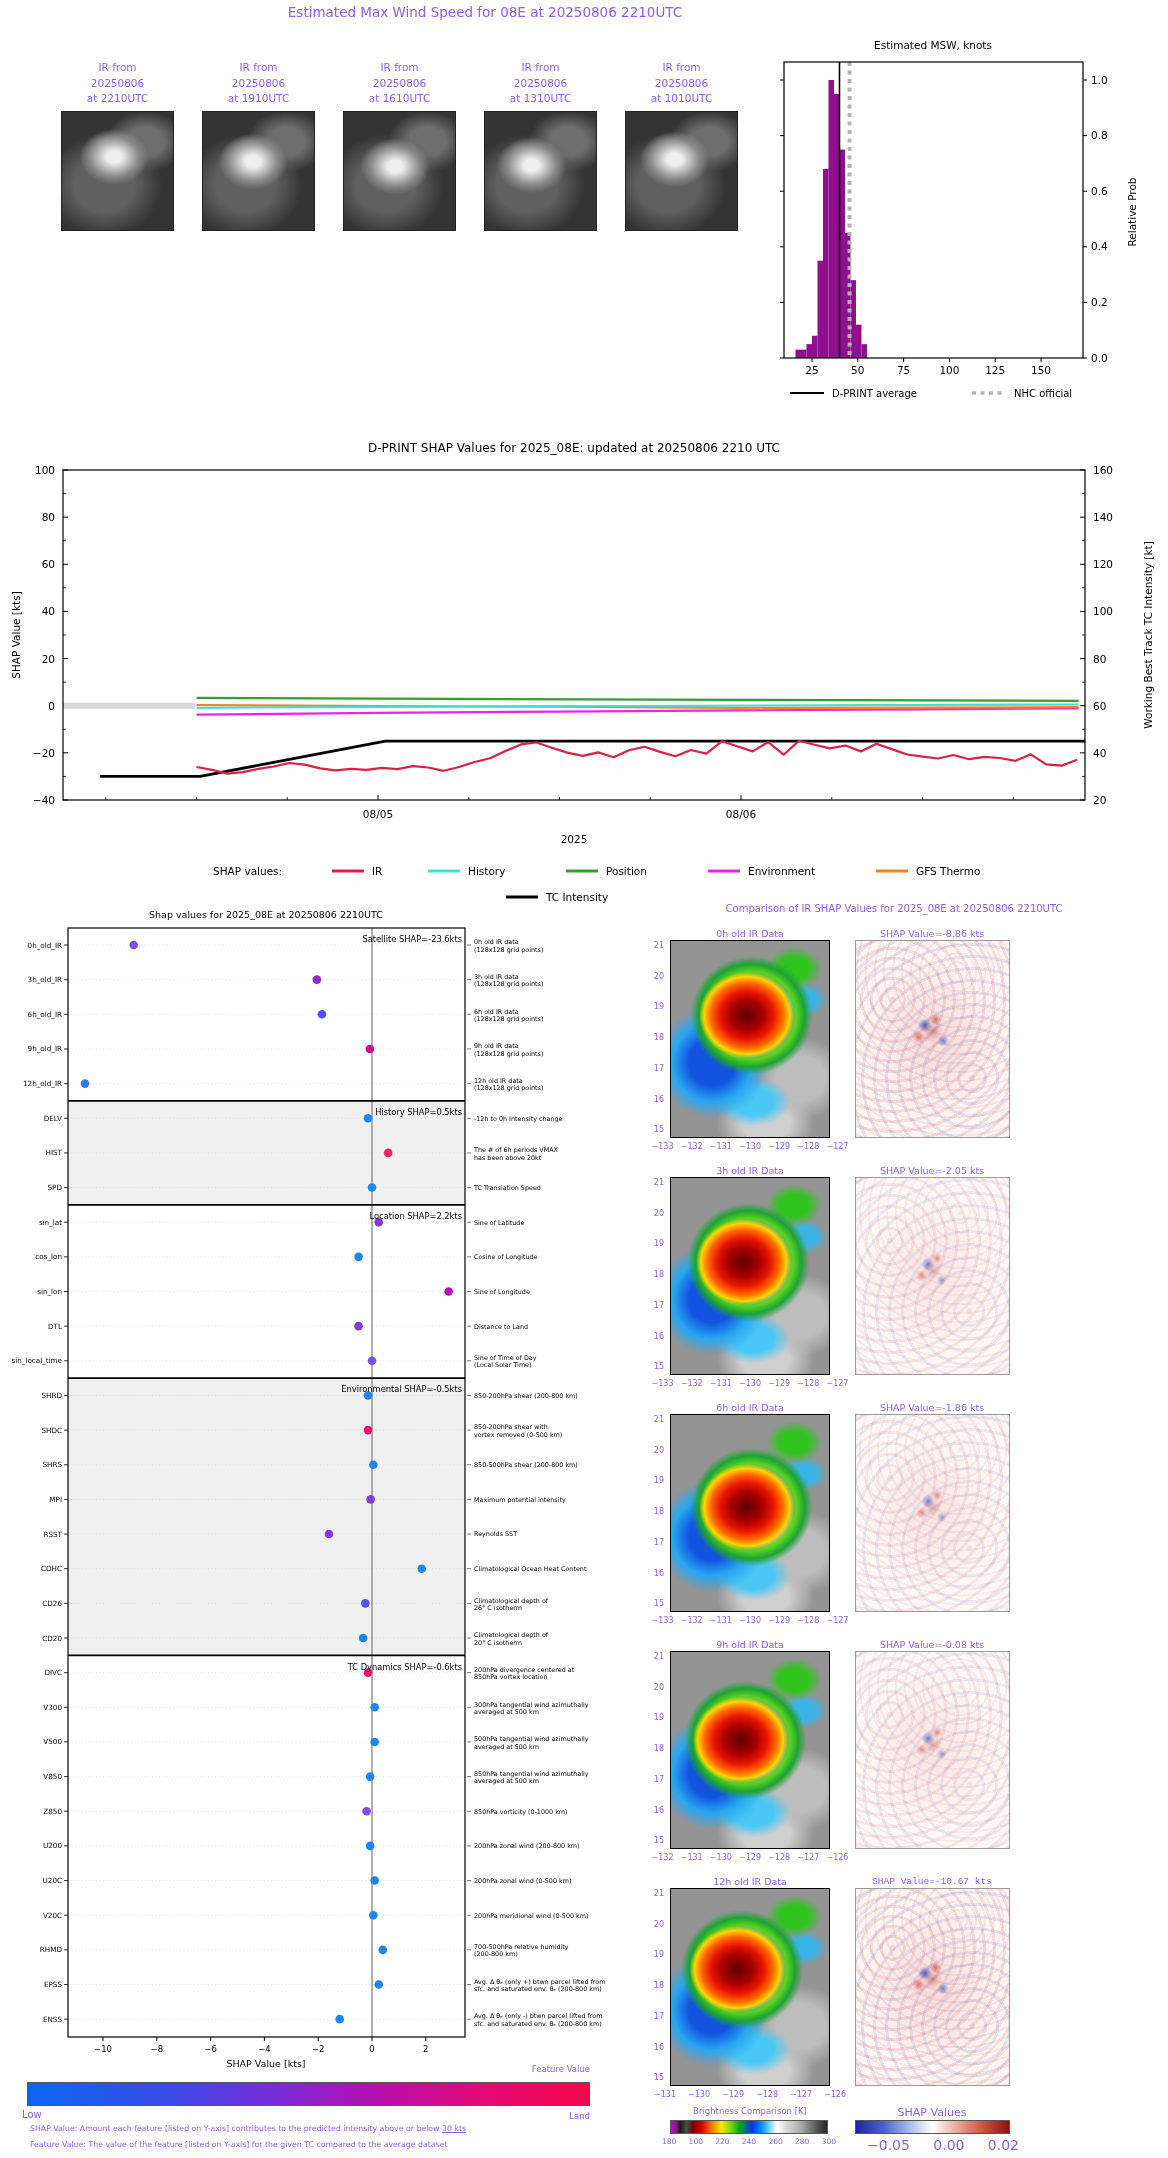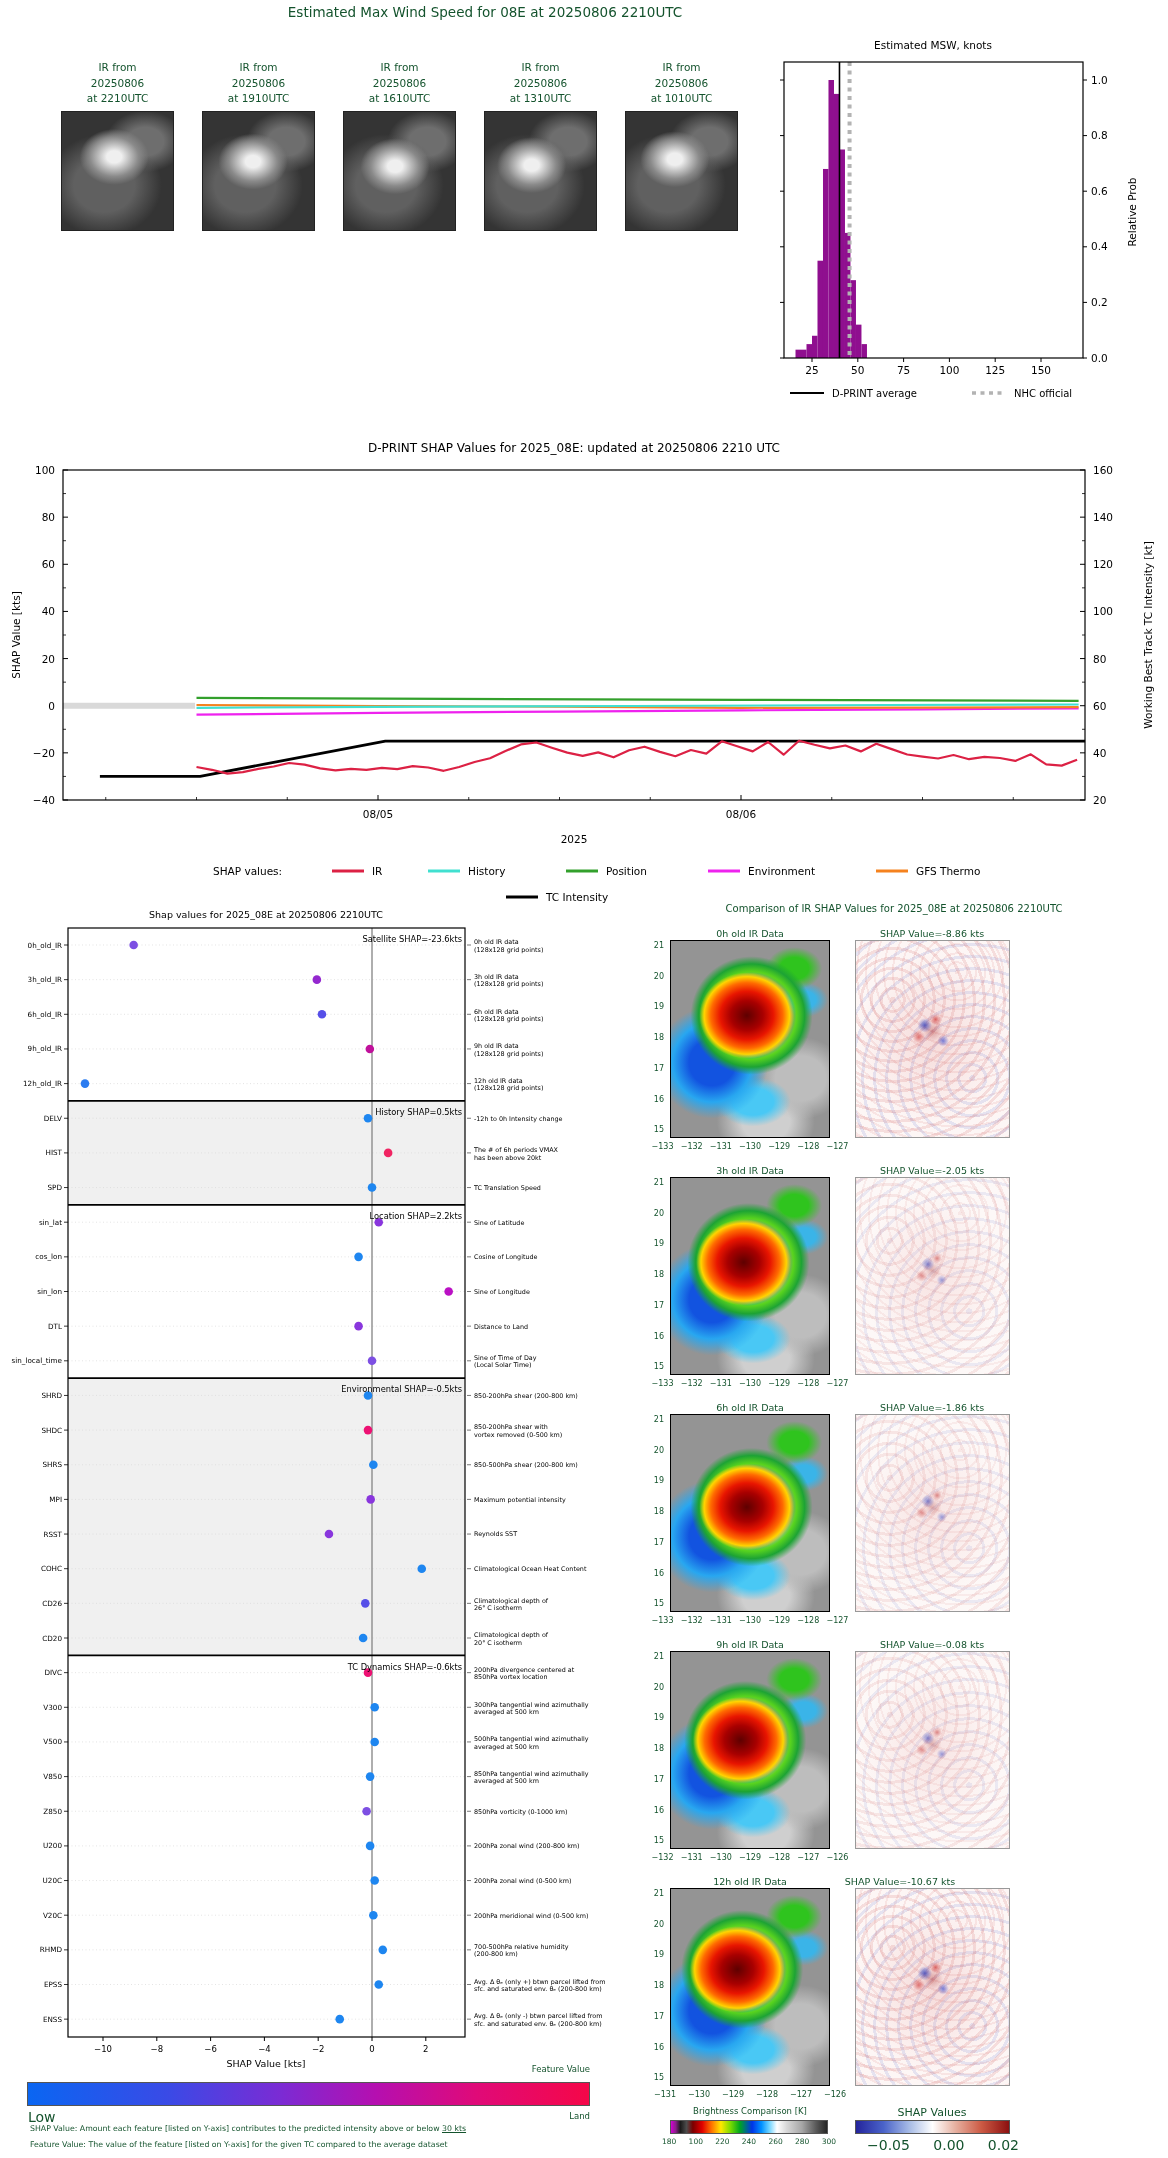--- a/index.html
+++ b/index.html
@@ -1,17 +1,17 @@
 <!DOCTYPE html>
 <html><head>
 <meta charset="utf-8">
 <style>
   html,body{margin:0;padding:0;background:#fff;}
   .page{position:relative;width:1168px;height:2158px;background:#fff;
-        font-family:"DejaVu Sans","Liberation Sans",sans-serif;color:#14532d;overflow:hidden;}
+        font-family:"DejaVu Sans","Liberation Sans",sans-serif;color:#8b5cf6;overflow:hidden;}
   .abs{position:absolute;}
   svg{position:absolute;overflow:visible;}
   svg text{font-family:"DejaVu Sans","Liberation Sans",sans-serif;fill:#000;}
   #main-title{left:150px;top:4px;width:670px;text-align:center;font-size:13.5px;}
   .thumb{position:absolute;top:60px;width:113px;text-align:center;}
   .t-label{font-size:10.5px;line-height:15.5px;}
   .thumb-img{width:113px;height:120px;margin:4px auto 0 auto;border:1px solid #222;box-sizing:border-box;
      background:
        radial-gradient(ellipse 42% 32% at var(--gx,47%) var(--gy,38%), #efefef 0 16%, #c2c2c2 32%, #8a8a8a 52%, rgba(90,90,90,0) 74%),
        radial-gradient(ellipse 72% 60% at 38% 62%, #606060 0 38%, rgba(80,80,80,0) 72%),
@@ -482,21 +482,21 @@
         <text x="318.2" y="2052" text-anchor="middle" font-size="8.5">−2</text>
         <line x1="372" x2="372" y1="2037" y2="2041" stroke="#000"></line>
         <text x="372" y="2052" text-anchor="middle" font-size="8.5">0</text>
         <line x1="425.8" x2="425.8" y1="2037" y2="2041" stroke="#000"></line>
         <text x="425.8" y="2052" text-anchor="middle" font-size="8.5">2</text>
       </g>
   </svg>
 
   <div class="abs" style="left:390px;top:2064px;width:200px;text-align:right;font-size:8.5px">Feature Value</div>
   <div class="abs cb cb-feat" style="left:27px;top:2082px;width:563px;height:24px"></div>
-  <div class="abs" style="left:28px;top:2109px;font-size:14px">Low</div>
+  <div class="abs" style="left:22px;top:2109px;font-size:10px">Low</div>
   <div class="abs" style="left:535px;top:2111px;width:55px;text-align:right;font-size:8.5px">Land</div>
 
   <div class="fnote" style="top:2124px">
     <span>SHAP Value:</span><span> Amount each feature [listed on Y-axis] contributes to the predicted intensity above or below </span><span style="text-decoration:underline">30 kts</span>
   </div>
   <div class="fnote" style="top:2140px">
     <span>Feature Value:</span><span> The value of the feature [listed on Y-axis] for the given TC compared to the average dataset</span>
   </div>
 
   <div class="abs" style="left:620px;top:903px;width:548px;text-align:center;font-size:10px">Comparison of IR SHAP Values for 2025_08E at 20250806 2210UTC</div>
@@ -591,21 +591,21 @@
       <div class="lat-lab" style="left: 632px; top: 2042.5px;">16</div>
       <div class="lat-lab" style="left: 632px; top: 2073.2px;">15</div>
       <div class="lon-row" style="left: 648px; top: 2090px; width: 204px;">
         <div>−131</div>
         <div>−130</div>
         <div>−129</div>
         <div>−128</div>
         <div>−127</div>
         <div>−126</div>
       </div>
-      <div class="cmp-title" style="left: 790px; top: 1876px; width: 220px;">SHAP Value=-10.67 kts</div>
+      <div class="cmp-title" style="left: 822px; top: 1876px; width: 220px; font-family: Liberation Mono, monospace;">SHAP Value=-10.67 kts</div>
       <div class="shap-img strong" style="left: 855px; top: 1888px;"></div>
     </div>
 
   <div class="cmp-title" style="left:650px;top:2106px;width:200px;font-size:8.5px">Brightness Comparison [K]</div>
   <div class="abs cb cb-bt" style="left:670px;top:2120px;width:158px;height:14px"></div>
   <div class="tickrow" id="bt-ticks" style="left:662px;top:2137px;width:174px;font-size:7.5px">
       <div>180</div>
       <div>100</div>
       <div>220</div>
       <div>240</div>

